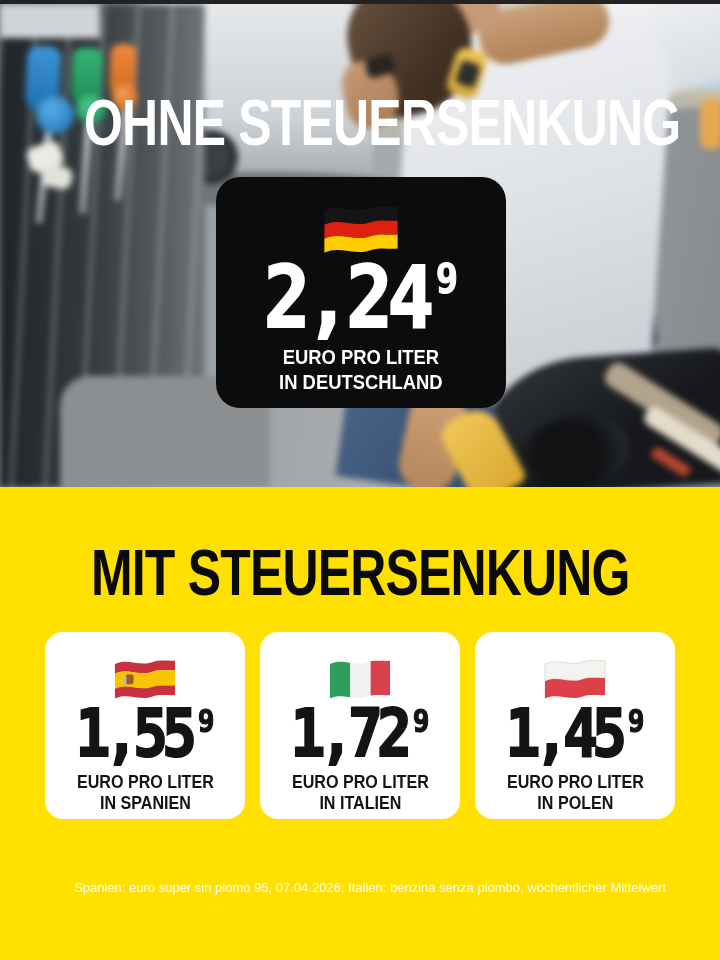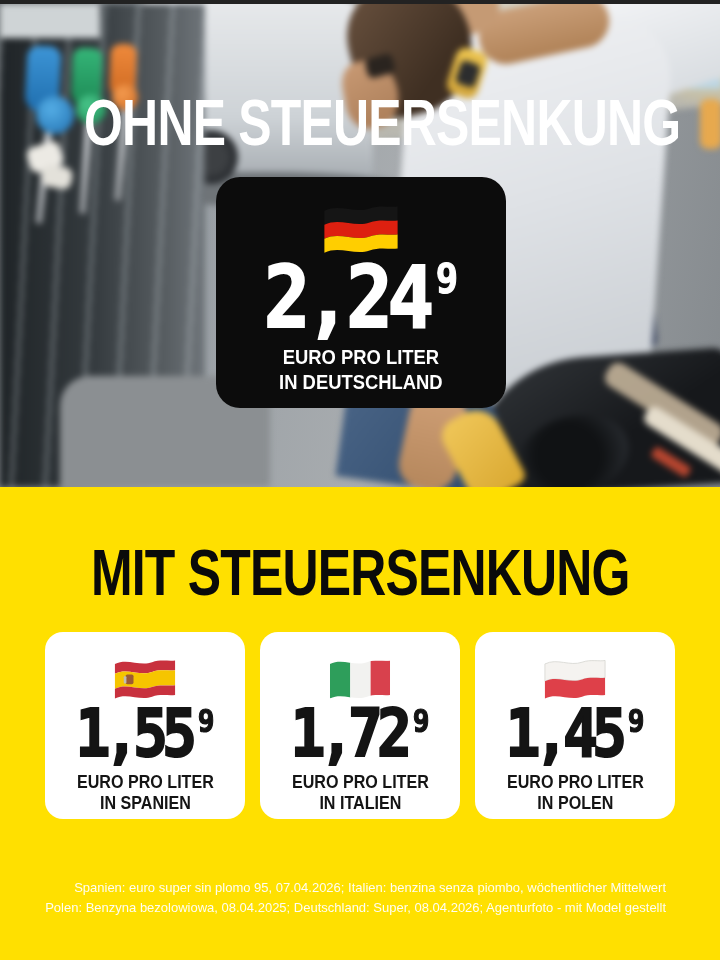--- a/index.html
+++ b/index.html
@@ -248,16 +248,15 @@
       <div class="card-label">
         <span>EURO PRO LITER</span><br>
         <span>IN POLEN</span>
       </div>
     </div>
 
   </div>
 
   <div class="fine-print">
     <div>Spanien: euro super sin plomo 95, 07.04.2026; Italien: benzina senza piombo, wöchentlicher Mittelwert</div>
-    <div>Polen: Benzyna bezolowiowa, 08.04.2025; Deutschland: Super, 08.04.2026; Agenturfoto - mit Model gestellt</div>
   </div>
 
 </div>
 
 </body></html>

